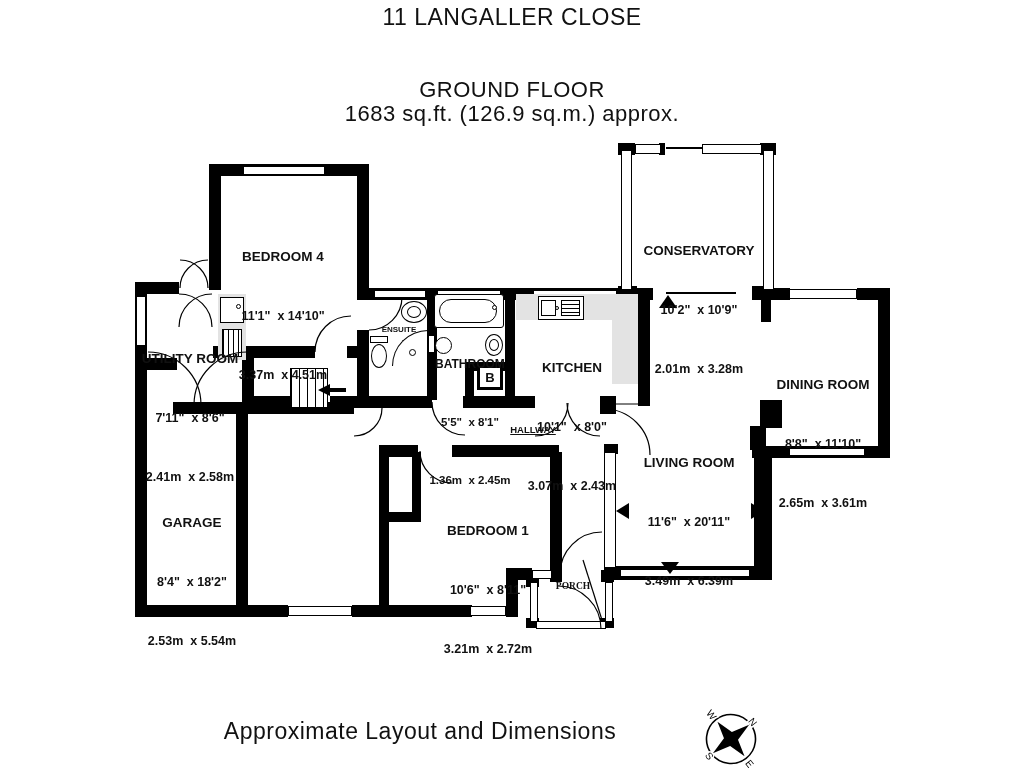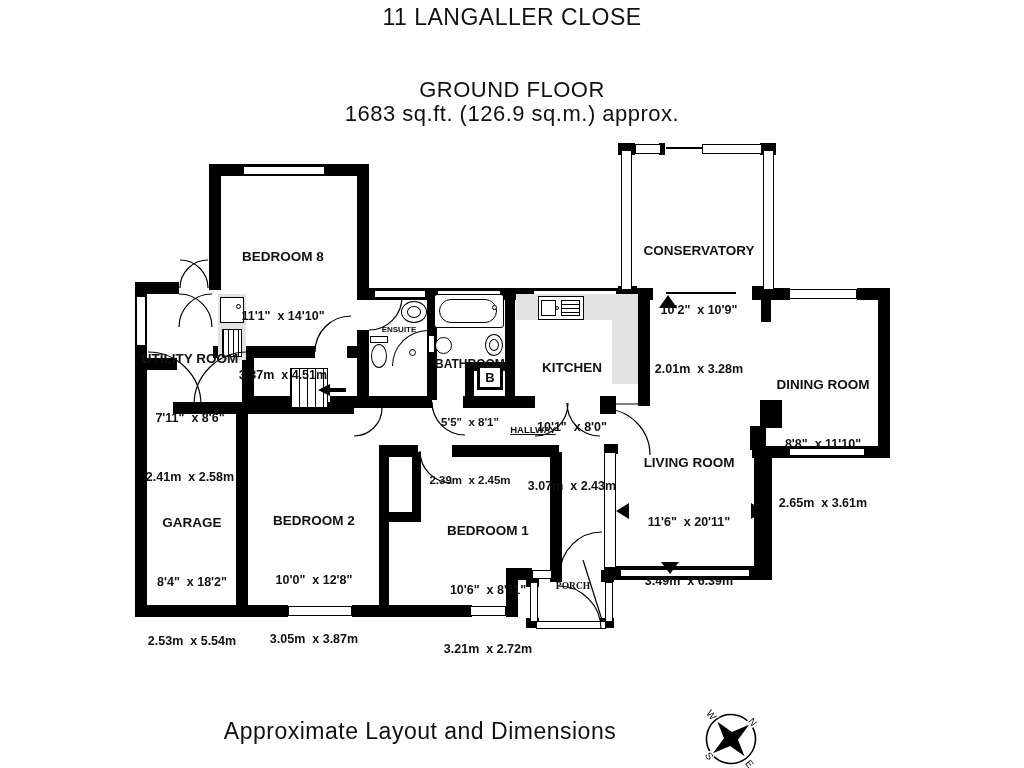--- a/index.html
+++ b/index.html
@@ -139,63 +139,58 @@
   <div class="fix" style="left:541px;top:300px;width:15px;height:16px;border:1px solid #000;z-index:6;"></div>
   <div class="fix" style="left:555px;top:306px;width:4px;height:4px;border:1px solid #000;border-radius:50%;z-index:6;"></div>
   <div class="fix" style="left:561px;top:300px;width:19px;height:16px;border:1px solid #000;background:repeating-linear-gradient(180deg,#fff 0 3px,#000 3px 4px);z-index:6;"></div>
 
   <div id="stairs"></div>
   <div id="bbox">
       <span>B</span>
     </div>
 
   <div class="rl" style="left:283px;top:206px;">
-    <div class="nm">BEDROOM 8</div>
+    <div class="nm">BEDROOM 4</div>
     <div class="dm">11'1"  x 14'10"</div>
     <div class="dm">3.37m  x 4.51m</div>
   </div>
   <div class="rl" style="left:699px;top:200px;">
     <div class="nm">CONSERVATORY</div>
     <div class="dm">10'2"  x 10'9"</div>
     <div class="dm">2.01m  x 3.28m</div>
   </div>
   <div class="rl" style="left:190px;top:308px;">
     <div class="nm">UTILITY ROOM</div>
     <div class="dm">7'11"  x 8'6"</div>
     <div class="dm">2.41m  x 2.58m</div>
   </div>
   <div class="rl rl-sm" style="left:470px;top:315px;">
     <div class="nm">BATHROOM</div>
     <div class="dm">5'5"  x 8'1"</div>
-    <div class="dm">2.39m  x 2.45m</div>
+    <div class="dm">1.36m  x 2.45m</div>
   </div>
   <div class="rl" style="left:572px;top:317px;">
     <div class="nm">KITCHEN</div>
     <div class="dm">10'1"  x 8'0"</div>
     <div class="dm">3.07m  x 2.43m</div>
   </div>
   <div class="rl" style="left:823px;top:334px;">
     <div class="nm">DINING ROOM</div>
     <div class="dm">8'8"  x 11'10"</div>
     <div class="dm">2.65m  x 3.61m</div>
   </div>
   <div class="rl" style="left:689px;top:412px;">
     <div class="nm">LIVING ROOM</div>
     <div class="dm">11'6"  x 20'11"</div>
     <div class="dm">3.49m  x 6.39m</div>
   </div>
   <div class="rl" style="left:192px;top:472px;">
     <div class="nm">GARAGE</div>
     <div class="dm">8'4"  x 18'2"</div>
     <div class="dm">2.53m  x 5.54m</div>
-  </div>
-  <div class="rl" style="left:314px;top:470px;">
-    <div class="nm">BEDROOM 2</div>
-    <div class="dm">10'0"  x 12'8"</div>
-    <div class="dm">3.05m  x 3.87m</div>
   </div>
   <div class="rl" style="left:488px;top:480px;">
     <div class="nm">BEDROOM 1</div>
     <div class="dm">10'6"  x 8'11"</div>
     <div class="dm">3.21m  x 2.72m</div>
   </div>
 
   <div class="sl" style="left:399px;top:325px;font-size:8px;">ENSUITE</div>
   <div class="sl" style="left:533px;top:424px;text-decoration:underline;">HALLWAY</div>
   <div class="sl" style="left:573px;top:581px;font-family:Liberation Serif, serif;">PORCH</div>

